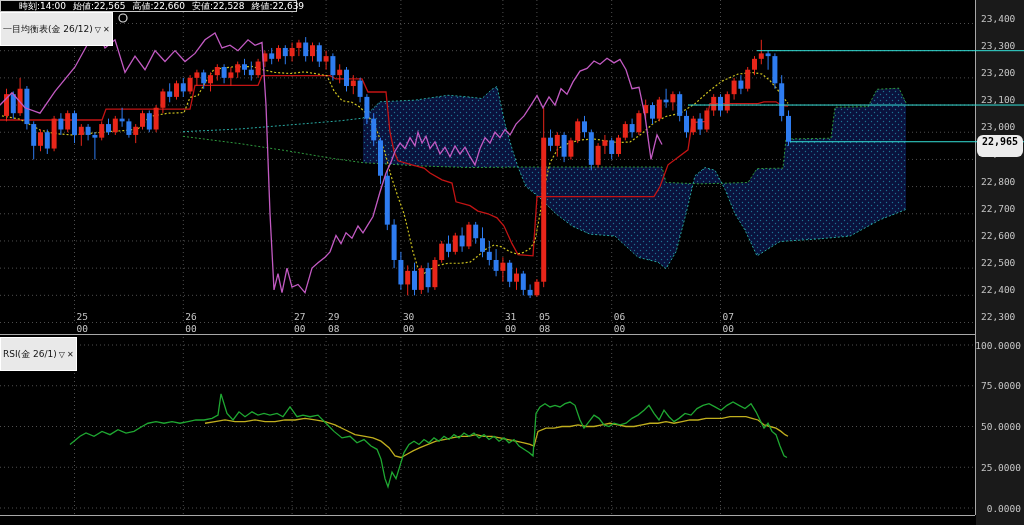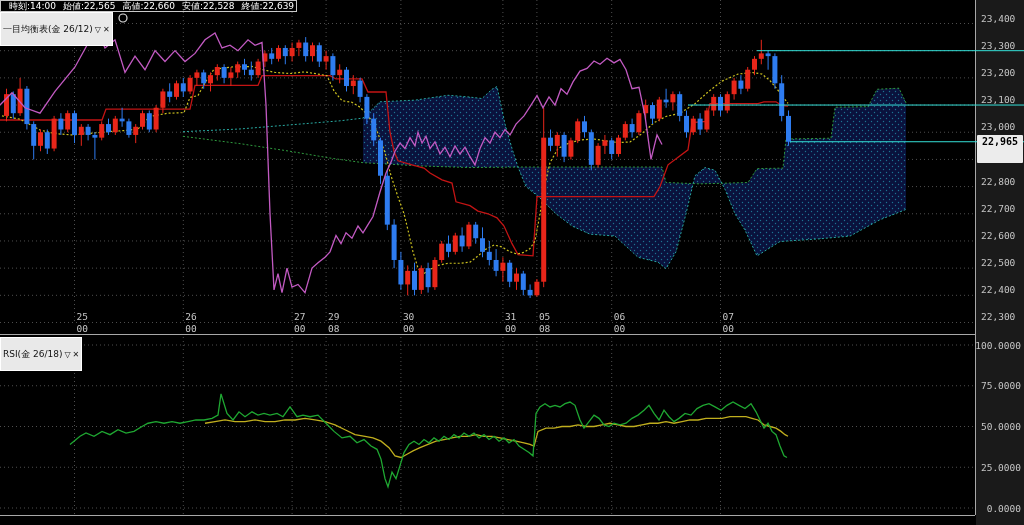--- a/index.html
+++ b/index.html
@@ -1,31 +1,31 @@
 <!DOCTYPE html>
 <html><head>
 <meta charset="utf-8">
 <style>
   html,body{margin:0;padding:0;background:#000;}
   #stage{position:relative;width:1024px;height:525px;background:#000;overflow:hidden;
          font-family:"DejaVu Sans",sans-serif;}
   #chart-svg{position:absolute;left:0;top:0;}
   .topbar{position:absolute;left:0;top:0;width:297px;height:12px;box-sizing:border-box;
           border:1px solid #c9c9c9;background:#000;color:#fff;font-size:9px;line-height:10px;
-          display:flex;gap:7px;padding:0 8px;white-space:nowrap;
+          display:flex;gap:7px;padding:0 18px;white-space:nowrap;
           font-family:"DejaVu Sans",sans-serif;}
   .ind-label{position:absolute;height:12px;box-sizing:border-box;border:1px solid #fff;
           background:#e9e9e9;color:#111;font-size:9px;line-height:10px;display:flex;
           align-items:center;padding:16px 2px;gap:2px;}
   .ind-label .glyph{font-size:8px;line-height:9px;color:#222;}
   #ichimoku-label{left:0;top:12px;}
   #rsi-label{left:0;top:337px;}
-  .price-chip{position:absolute;left:977px;top:135px;width:46px;height:28px;background:#ececec;
+  .price-chip{position:absolute;left:977px;top:135px;width:46px;height:22px;background:#ececec;
           color:#000;font-weight:bold;font-size:10px;line-height:13px;text-align:center;
-          border-radius:1px;font-family:"DejaVu Sans Mono",monospace;}
+          border-radius:6px;font-family:"DejaVu Sans Mono",monospace;}
 </style>
 </head>
 <body>
 
 <div id="stage">
 
   <svg id="chart-svg" width="1024" height="525">
       <defs>
         <pattern id="kumo" width="6" height="6" patternUnits="userSpaceOnUse">
           <rect x="0" y="0" width="6" height="6" fill="#0a1340"></rect>
@@ -375,20 +375,20 @@
     <span>終値:22,639</span>
   </div>
 
   <div class="ind-label" id="ichimoku-label">
     <span>一目均衡表(金 26/12)</span>
     <span class="glyph">▽</span>
     <span class="glyph">✕</span>
   </div>
 
   <div class="ind-label" id="rsi-label">
-    <span>RSI(金 26/18)</span>
+    <span>RSI(金 26/1)</span>
     <span class="glyph">▽</span>
     <span class="glyph">✕</span>
   </div>
 
   <div class="price-chip">22,965</div>
 
 </div>
 
 </body></html>

